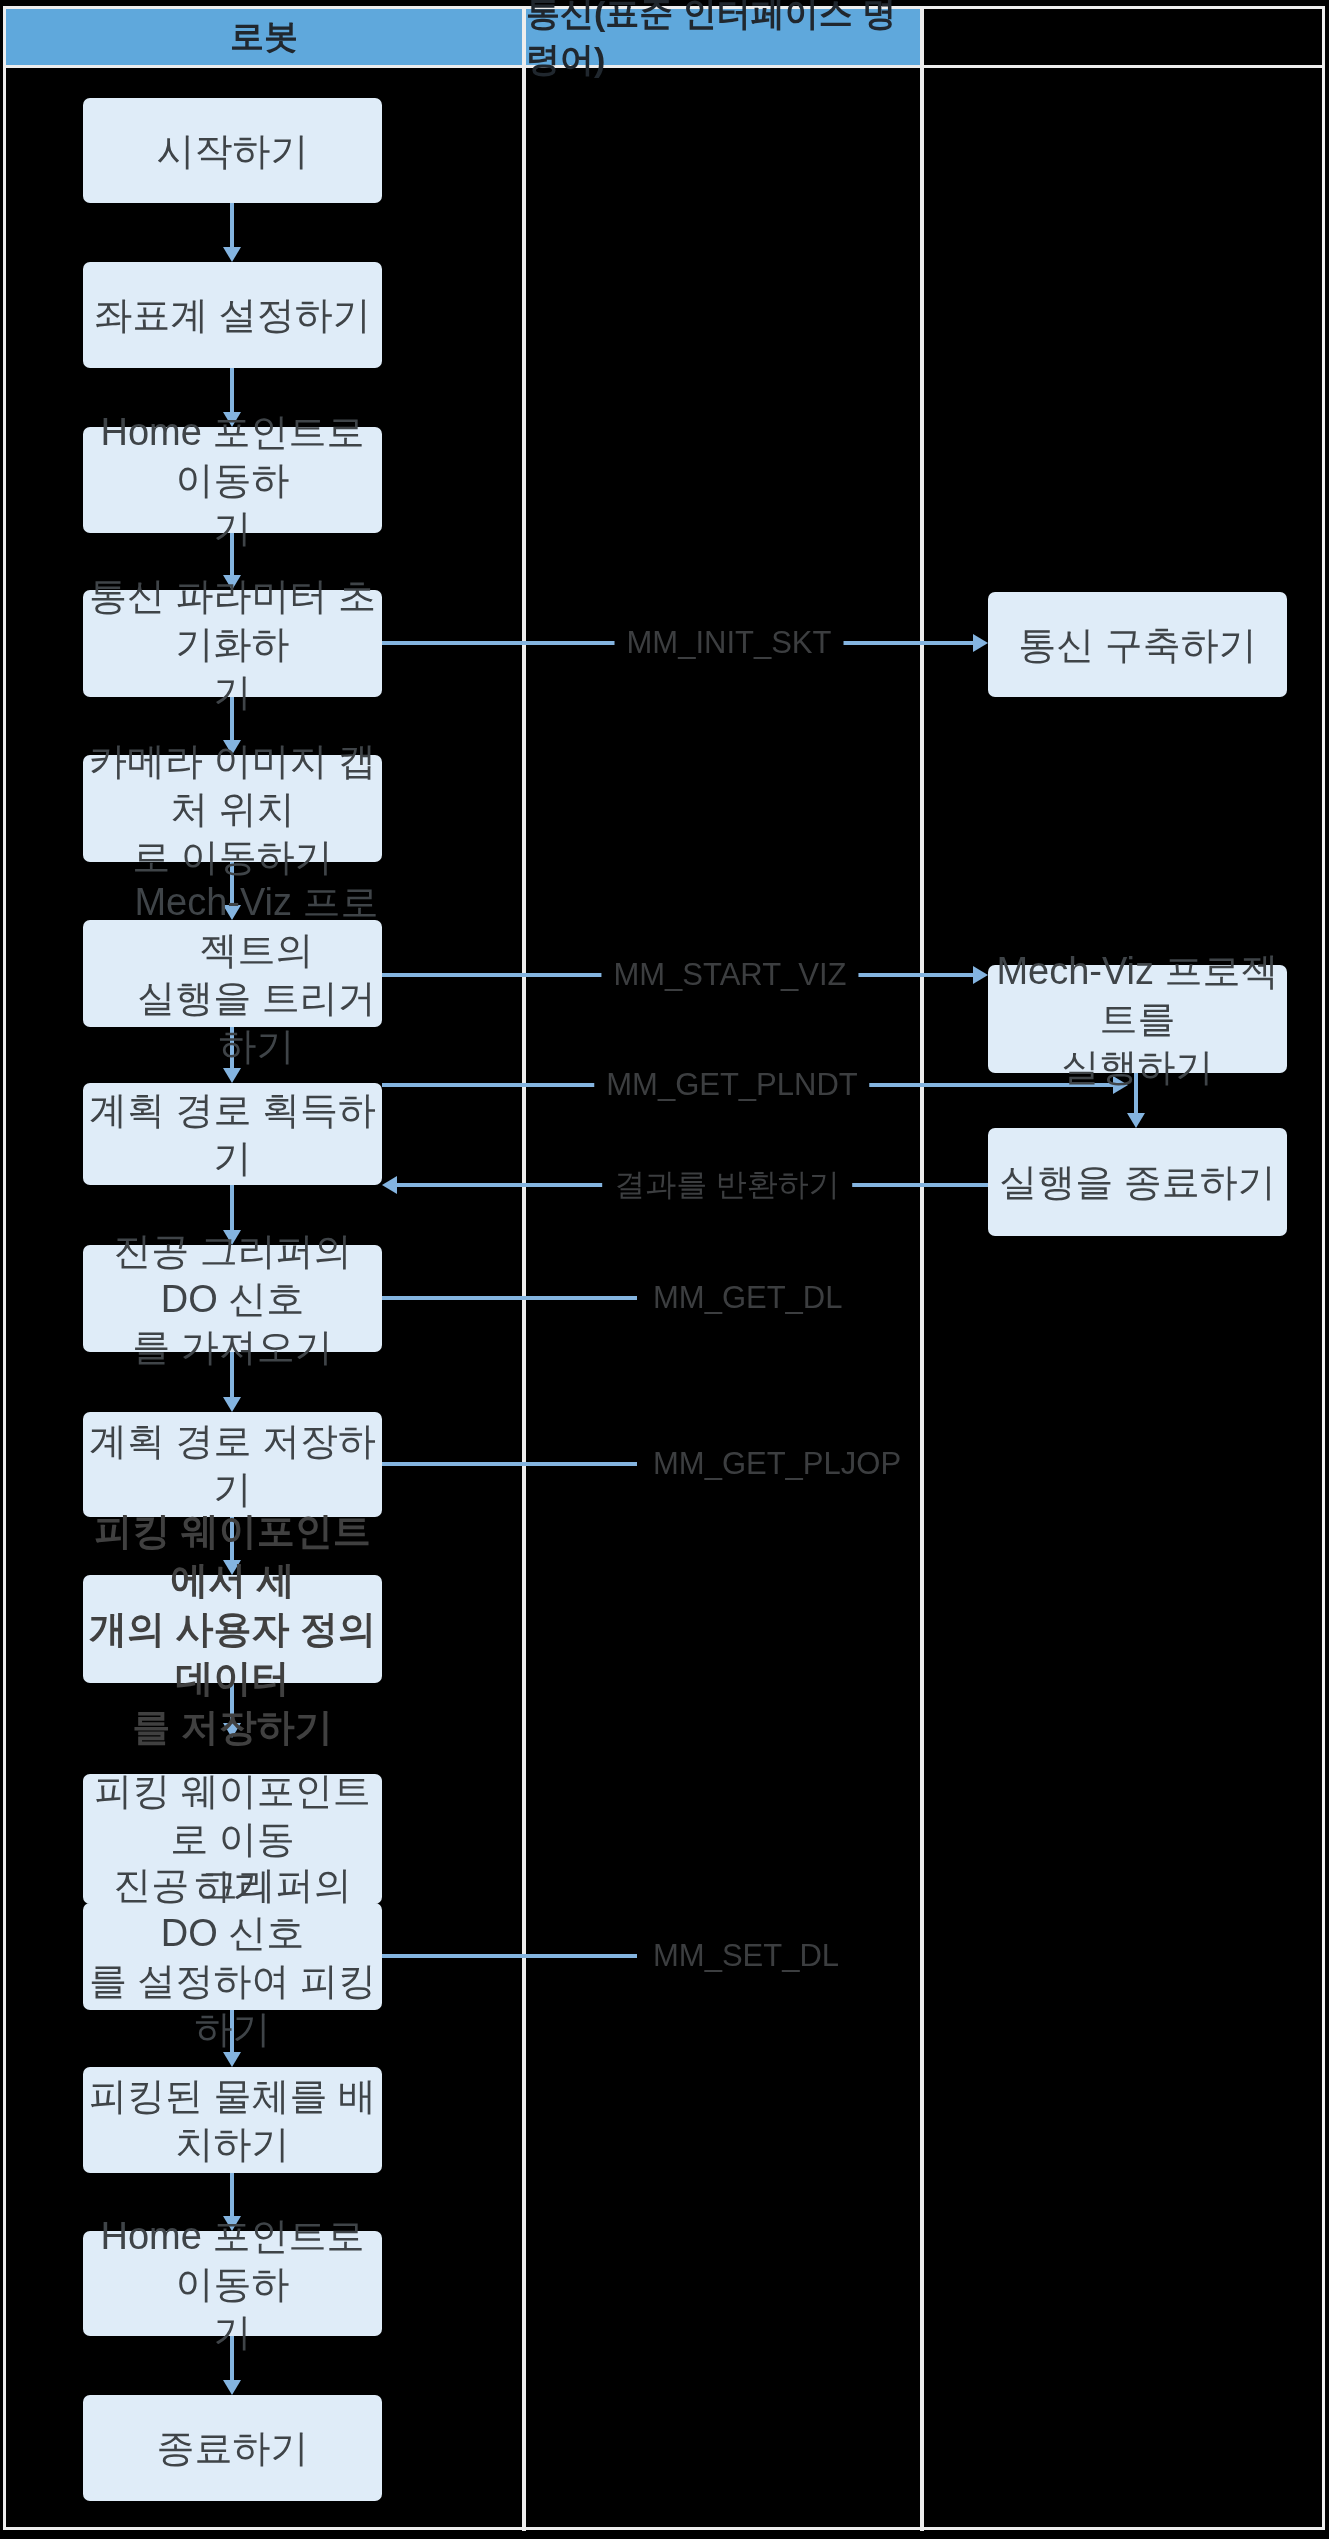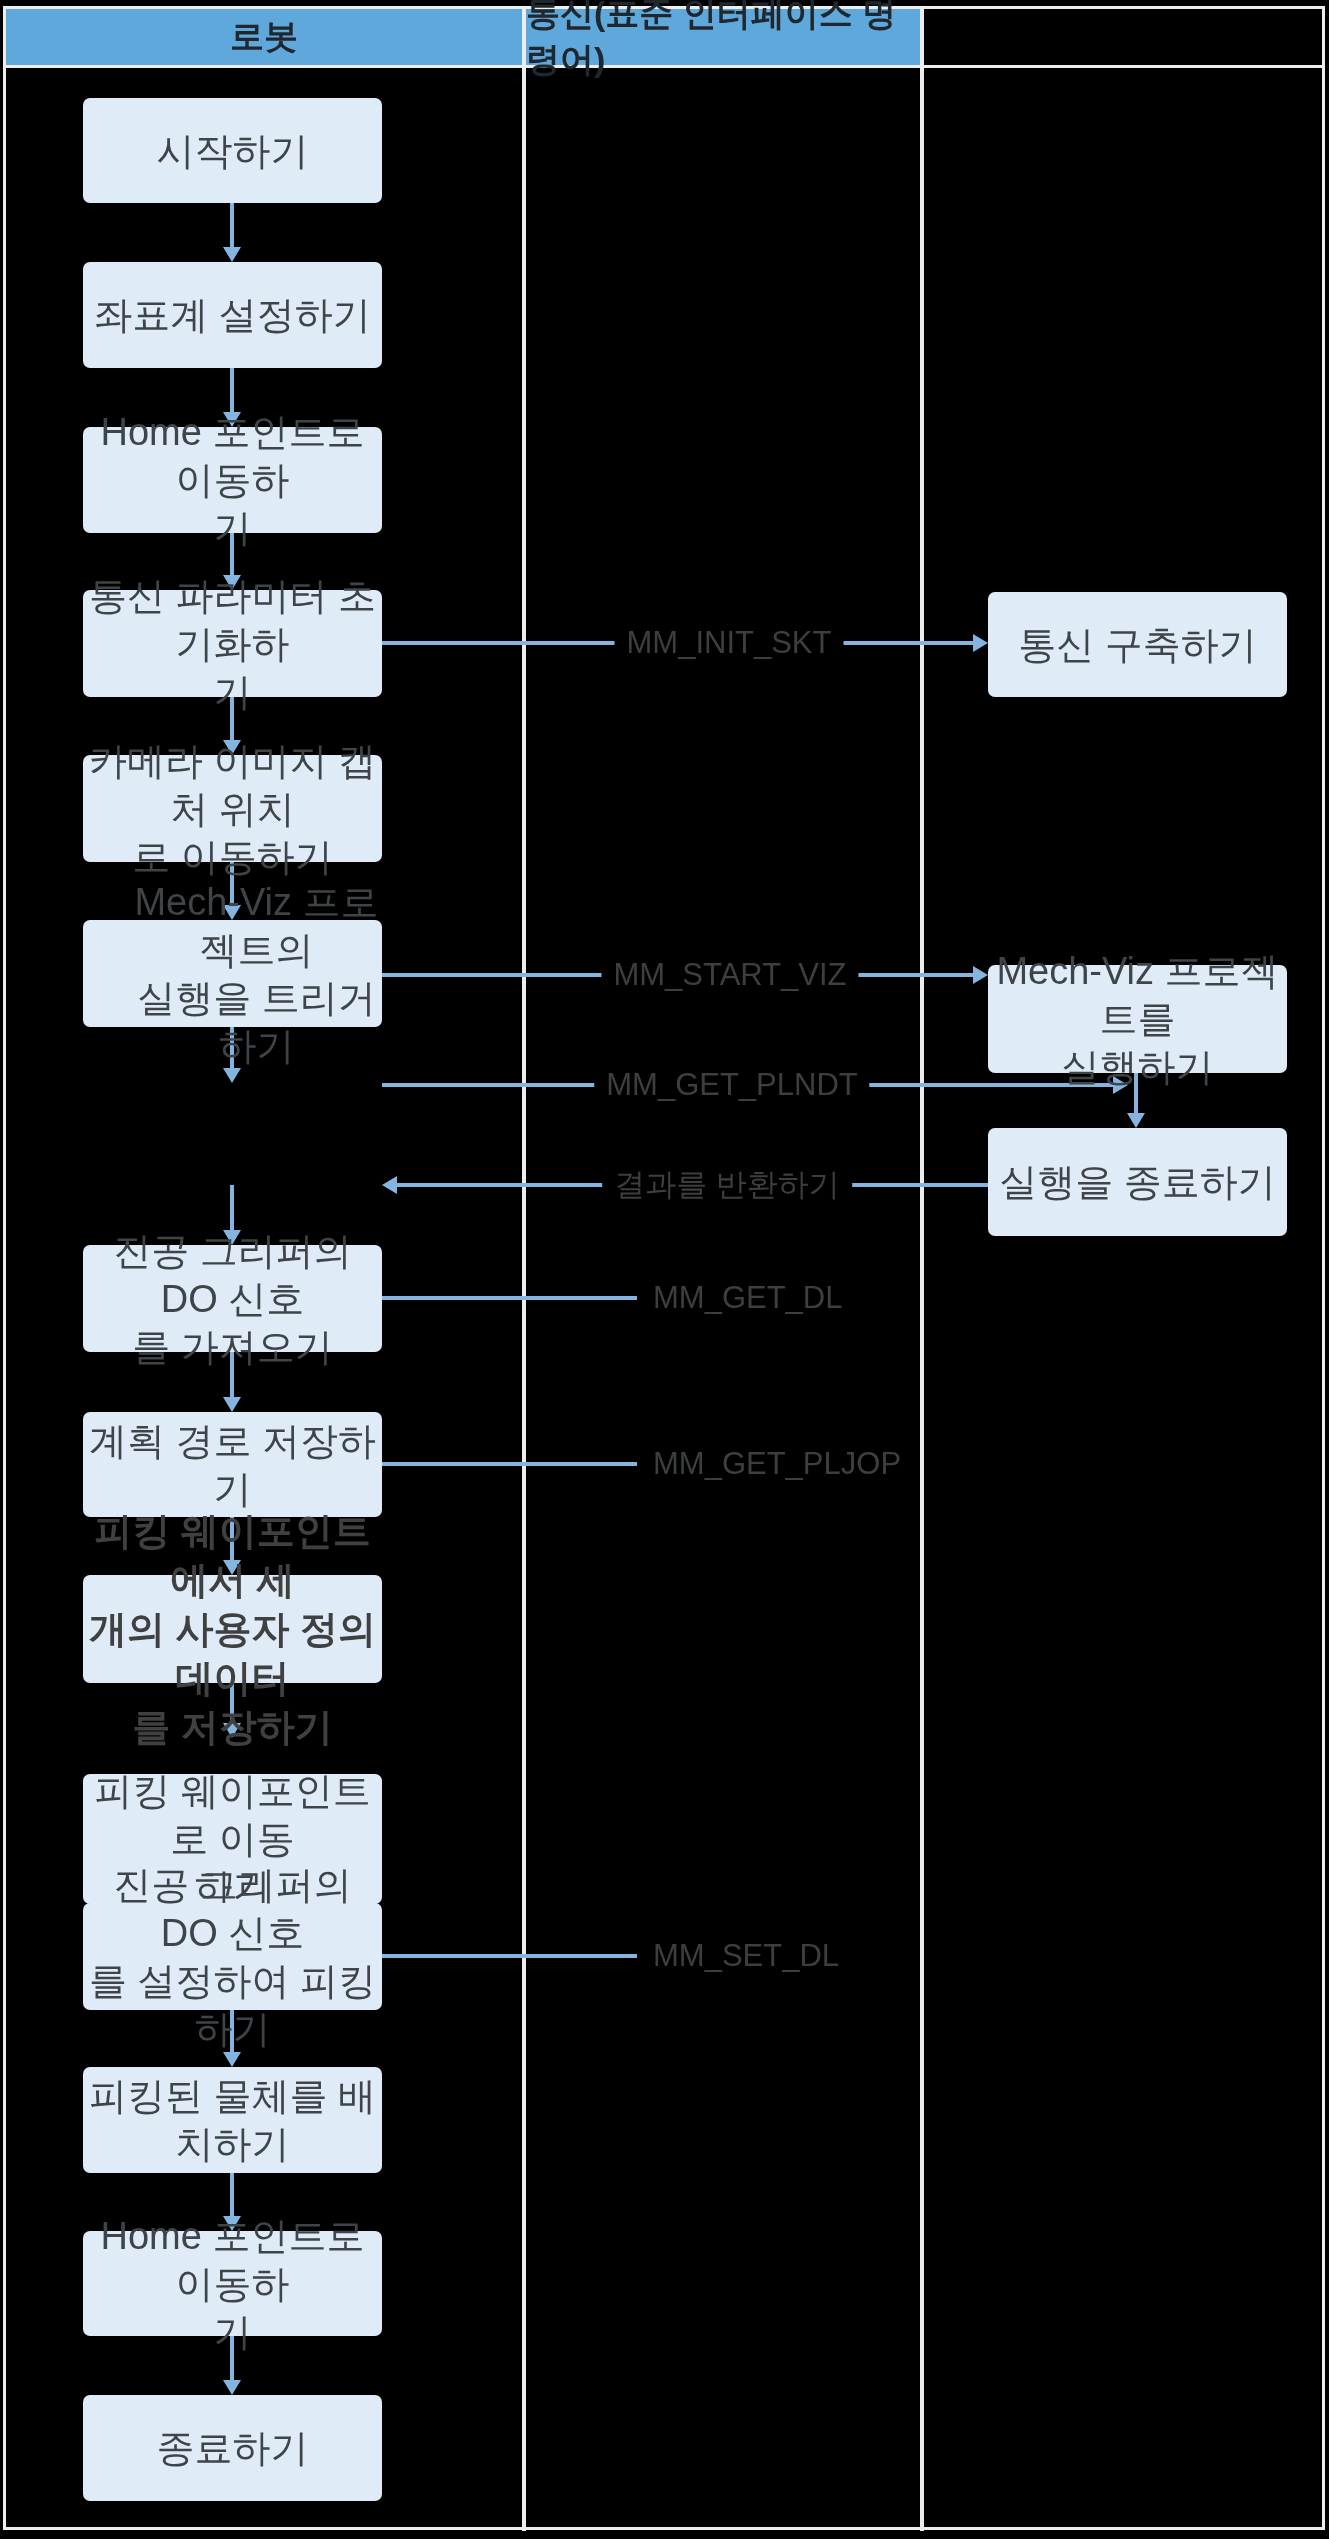--- a/index.html
+++ b/index.html
@@ -91,20 +91,21 @@
   <div class="node" style="top:98px;   height:105px;">시작하기</div>
   <div class="node" style="top:262px;  height:106px;">좌표계 설정하기</div>
   <div class="node" style="top:427px;  height:106px;">Home 포인트로 이동하
 기</div>
   <div class="node" style="top:590px;  height:107px;">통신 파라미터 초기화하
 기</div>
   <div class="node" style="top:755px;  height:107px;">카메라 이미지 캡처 위치
 로 이동하기</div>
   <div class="node" style="top:920px;  height:107px;padding-left:48px;">Mech-Viz 프로젝트의
 실행을 트리거하기</div>
+  <div class="node" style="top:1083px; height:102px;">계획 경로 획득하기</div>
   <div class="node" style="top:1245px; height:107px;">진공 그리퍼의 DO 신호
 를 가져오기</div>
   <div class="node" style="top:1412px; height:105px;">계획 경로 저장하기</div>
   <div class="node bold-node" style="top:1575px; height:108px;">피킹 웨이포인트에서 세
 개의 사용자 정의 데이터
 를 저장하기</div>
   <div class="node" style="top:1738px; height:130px;margin-top:36px;">피킹 웨이포인트로 이동
 하기</div>
   <div class="node" style="top:1903px; height:107px;">진공 그리퍼의 DO 신호
 를 설정하여 피킹하기</div>

